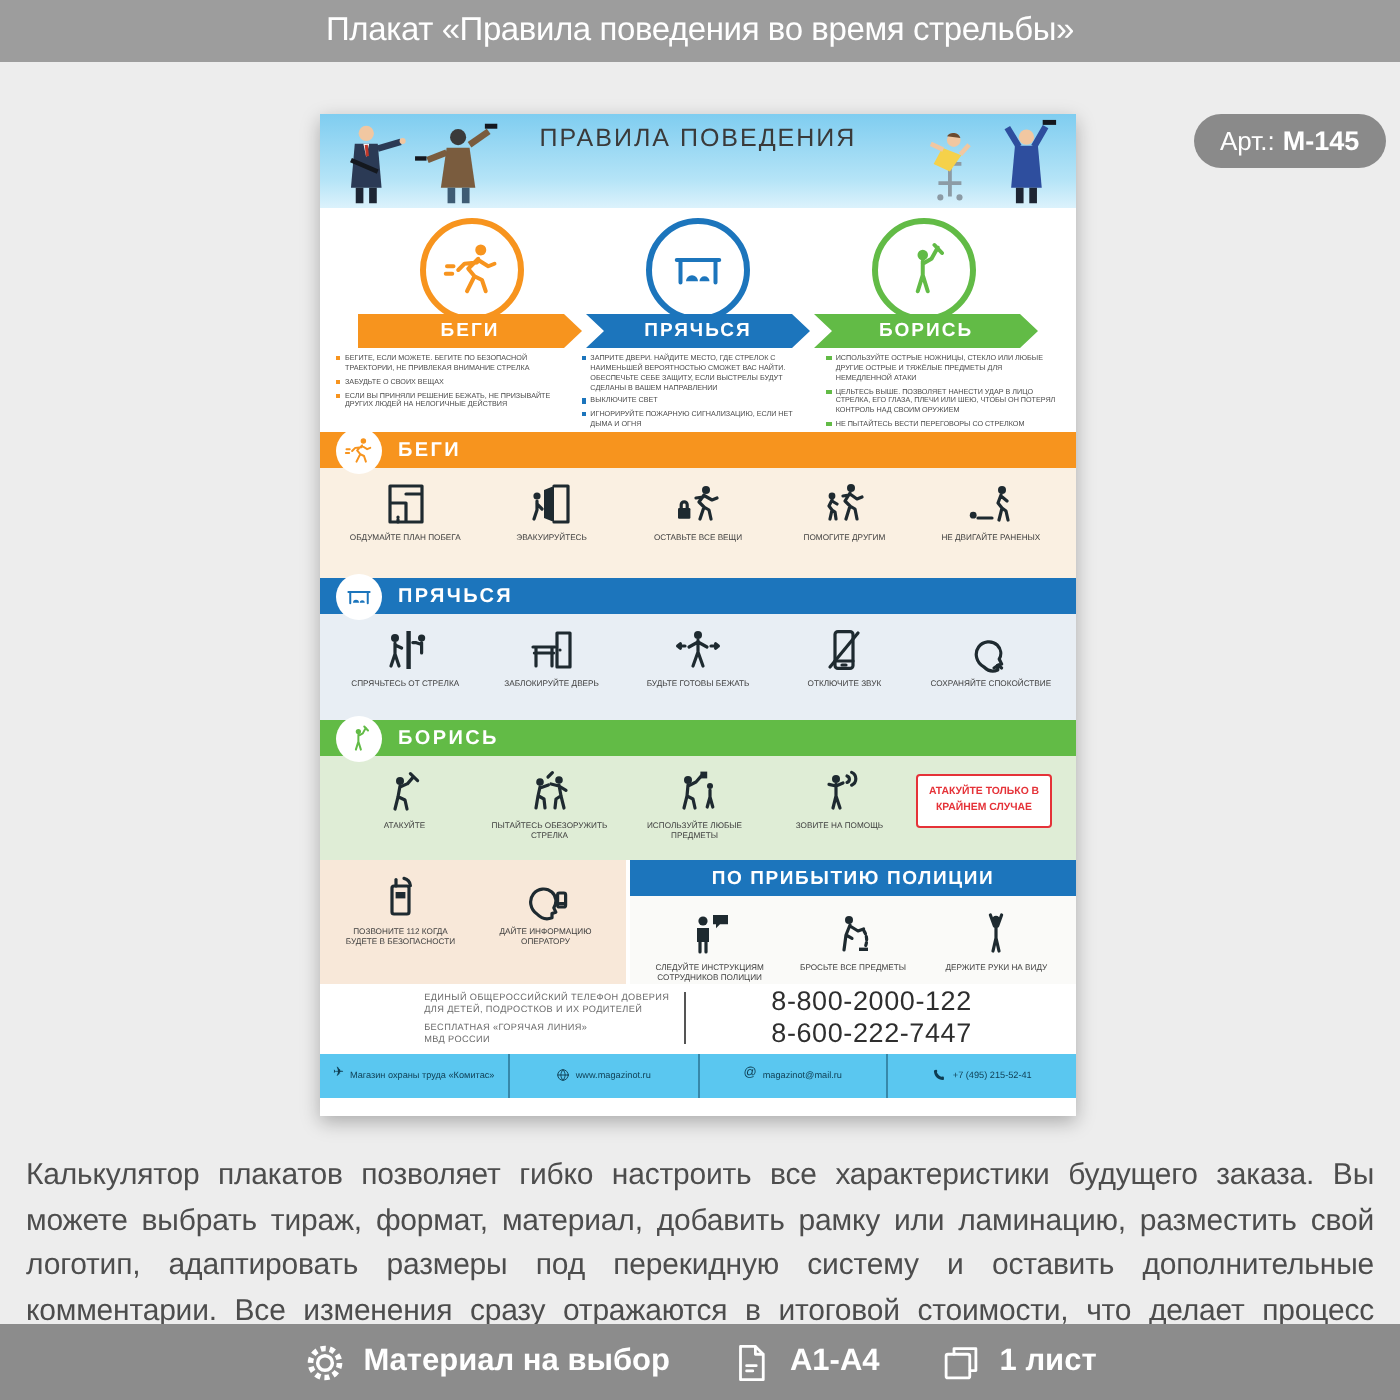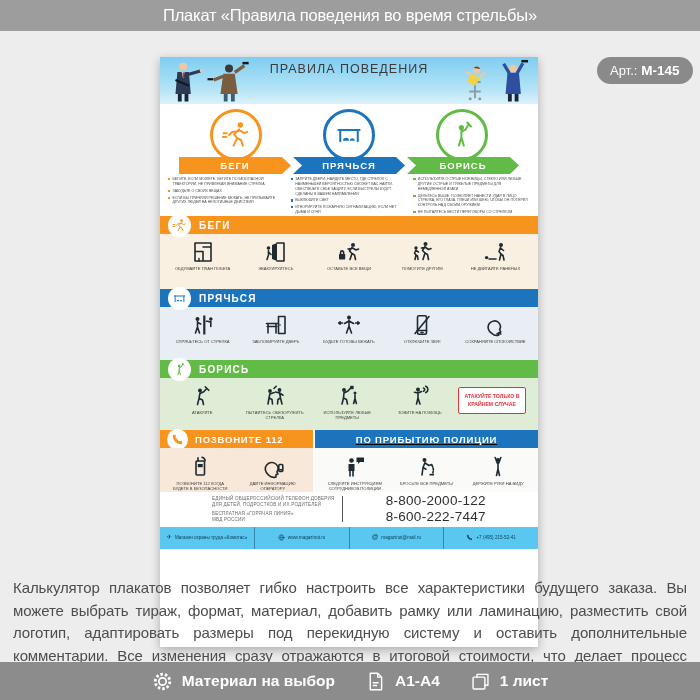--- a/index.html
+++ b/index.html
@@ -3,21 +3,21 @@
 <meta charset="utf-8">
 <style>
   html,body{margin:0;padding:0;}
   body{width:700px;height:700px;background:#EDEDED;font-family:"Liberation Sans","DejaVu Sans",sans-serif;position:relative;overflow:hidden;}
   .topbar{position:absolute;left:0;top:0;width:700px;height:31px;background:#9D9D9D;display:flex;align-items:center;justify-content:center;}
   .topbar span{color:#fff;font-size:16.5px;letter-spacing:-0.2px;}
   .badge{position:absolute;left:597px;top:57px;height:27px;padding:0 13px;background:#8A8A8A;border-radius:14px;display:flex;align-items:center;gap:4px;color:#fff;font-size:13px;}
   .badge b{font-size:13.5px;}
 
   
-  .poster{position:absolute;left:160px;top:57px;width:378px;height:590px;background:#fff;box-shadow:0 3px 9px rgba(0,0,0,.28);display:flex;flex-direction:column;}
+  .poster{position:absolute;left:160px;top:57px;width:378px;height:501px;background:#fff;box-shadow:0 3px 9px rgba(0,0,0,.28);display:flex;flex-direction:column;}
   .p-head{height:47px;background:linear-gradient(180deg,#7FCDF0 0%,#B5E4F7 70%,#DCF2FC 100%);position:relative;flex:none;}
   .p-title{position:absolute;left:0;right:0;top:5px;text-align:center;line-height:1.15;}
   .p-title .t1{font-size:12.5px;color:#3A3A3A;letter-spacing:1px;}
   .p-title .t2{font-size:14px;font-weight:bold;color:#1E1E1E;letter-spacing:.5px;}
   .illus{position:absolute;top:2px;}
   .illus.left{left:4px;} .illus.right{right:2px;}
 
   .p-circles{height:53px;flex:none;display:flex;padding:0 19px;}
   .p-circles .col{flex:1;display:flex;justify-content:center;}
   .big-circle{width:46px;height:46px;border-radius:50%;background:#fff;border:3px solid;margin-top:5px;display:flex;align-items:center;justify-content:center;}
@@ -58,21 +58,21 @@
   .warnbox{flex:none;width:60px;margin:3px 6px 0 2px;background:#fff;border:1.5px solid #E53238;border-radius:2px;
            color:#E53238;font-weight:bold;font-size:5.2px;line-height:1.45;text-align:center;padding:5px 3px;text-transform:uppercase;}
 
   .p-split{flex:none;display:flex;}
   .split-left{width:153px;flex:none;display:flex;flex-direction:column;}
   .split-right{flex:1;display:flex;flex-direction:column;border-left:2px solid #fff;}
   .sh-call{background:#F7941E;height:18px;display:flex;align-items:center;}
   .sh-call .bubble{width:21px;height:21px;border-radius:50%;background:#fff;margin:0 7px;display:flex;align-items:center;justify-content:center;color:#F7941E;flex:none;}
   .sh-call .bubble svg{width:13px;height:13px;}
   .sh-call .stitle{color:#fff;font-weight:bold;font-size:9.5px;letter-spacing:.8px;}
-  .sh-police{background:#1C75BC;height:18px;display:flex;align-items:center;justify-content:center;text-decoration:underline;}
+  .sh-police{background:#1C75BC;height:18px;display:flex;align-items:center;justify-content:center;}
   .sh-police .stitle{color:#fff;font-weight:bold;font-size:9.5px;letter-spacing:.8px;}
   .it-call{flex:1;background:#F8E8D9;display:flex;padding:7px 4px 0 4px;}
   .it-police{flex:1;background:#FAFAF8;display:flex;padding:7px 4px 0 4px;}
 
   .p-hotlines{height:35px;flex:none;background:#fff;display:flex;align-items:center;justify-content:center;gap:7px;}
   .hl-labels{display:flex;flex-direction:column;gap:3px;}
   .hl-label{font-size:4.6px;line-height:1.3;color:#6B6B6B;text-transform:uppercase;letter-spacing:.2px;}
   .hl-div{width:1px;height:26px;background:#555;}
   .hl-nums{display:flex;flex-direction:column;}
   .hl-num{font-size:13.5px;color:#2E2E2E;line-height:1.2;letter-spacing:.3px;margin-left:36px;}
@@ -456,28 +456,20 @@
         <svg>
           <use href="#i-shout"></use>
         </svg>
         <span class="cap">ЗОВИТЕ НА ПОМОЩЬ</span>
       </div>
     <div class="warnbox">АТАКУЙТЕ ТОЛЬКО В КРАЙНЕМ СЛУЧАЕ</div>
   </div>
 
   <div class="p-split">
     <div class="split-left">
-      <div class="sh-call">
-        <div class="bubble">
-            <svg>
-              <use href="#i-handset"></use>
-            </svg>
-          </div>
-        <span class="stitle">ПОЗВОНИТЕ 112</span>
-      </div>
       <div class="it-call">
         <div class="item">
             <svg>
               <use href="#i-phone112"></use>
             </svg>
             <span class="cap">ПОЗВОНИТЕ 112 КОГДА БУДЕТЕ В БЕЗОПАСНОСТИ</span>
           </div>
         <div class="item">
             <svg>
               <use href="#i-operator"></use>

